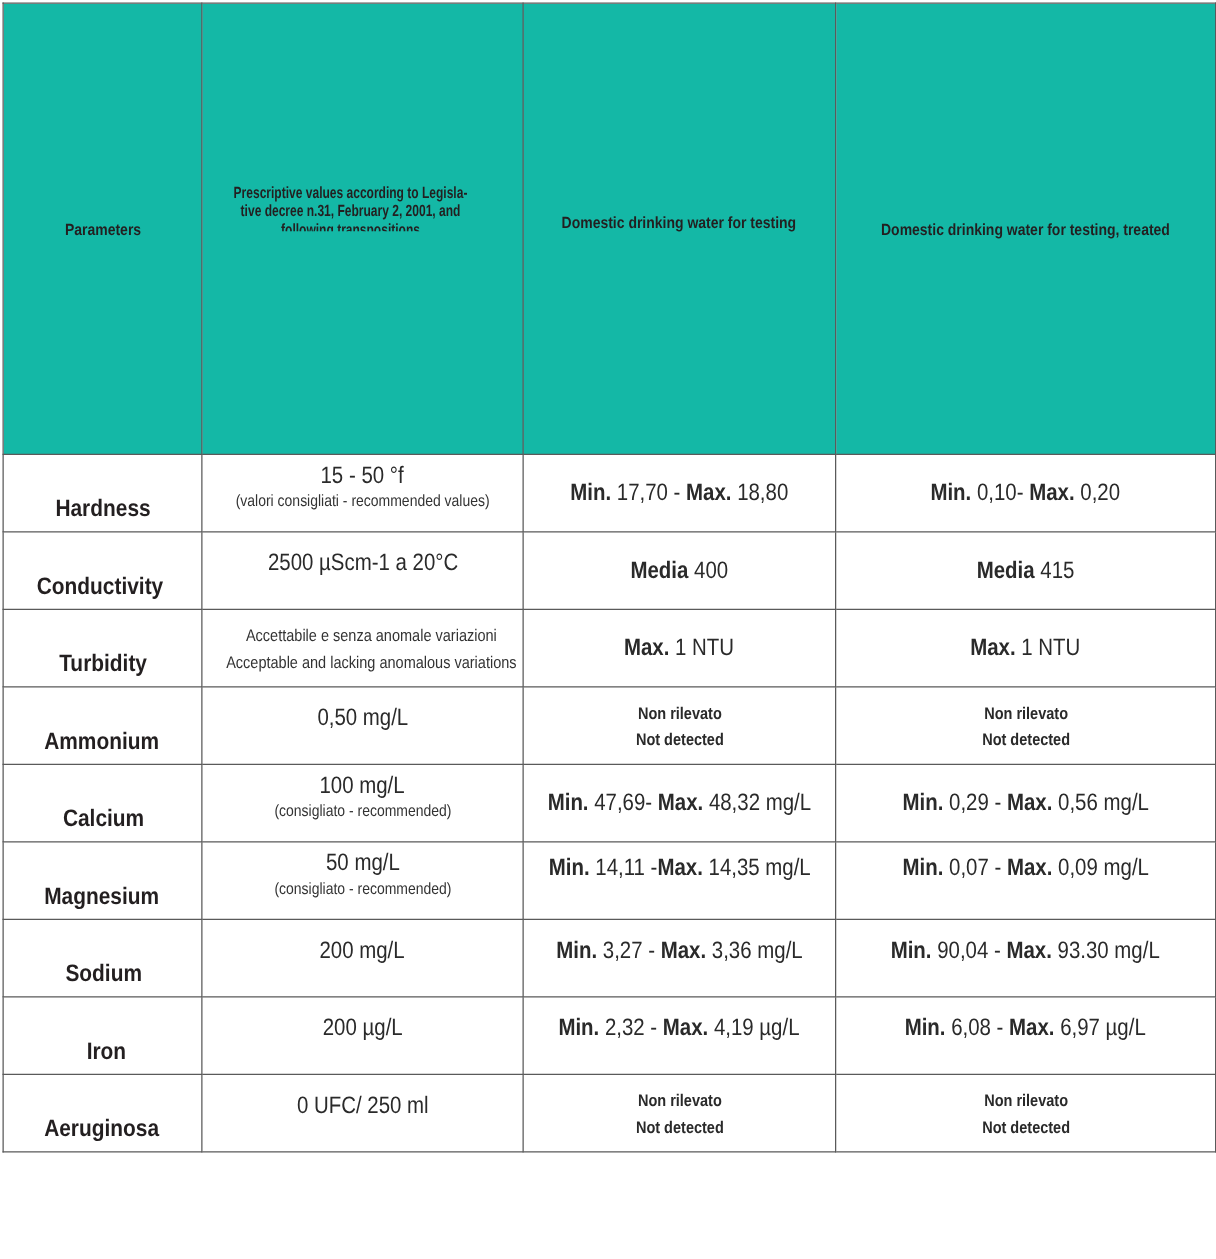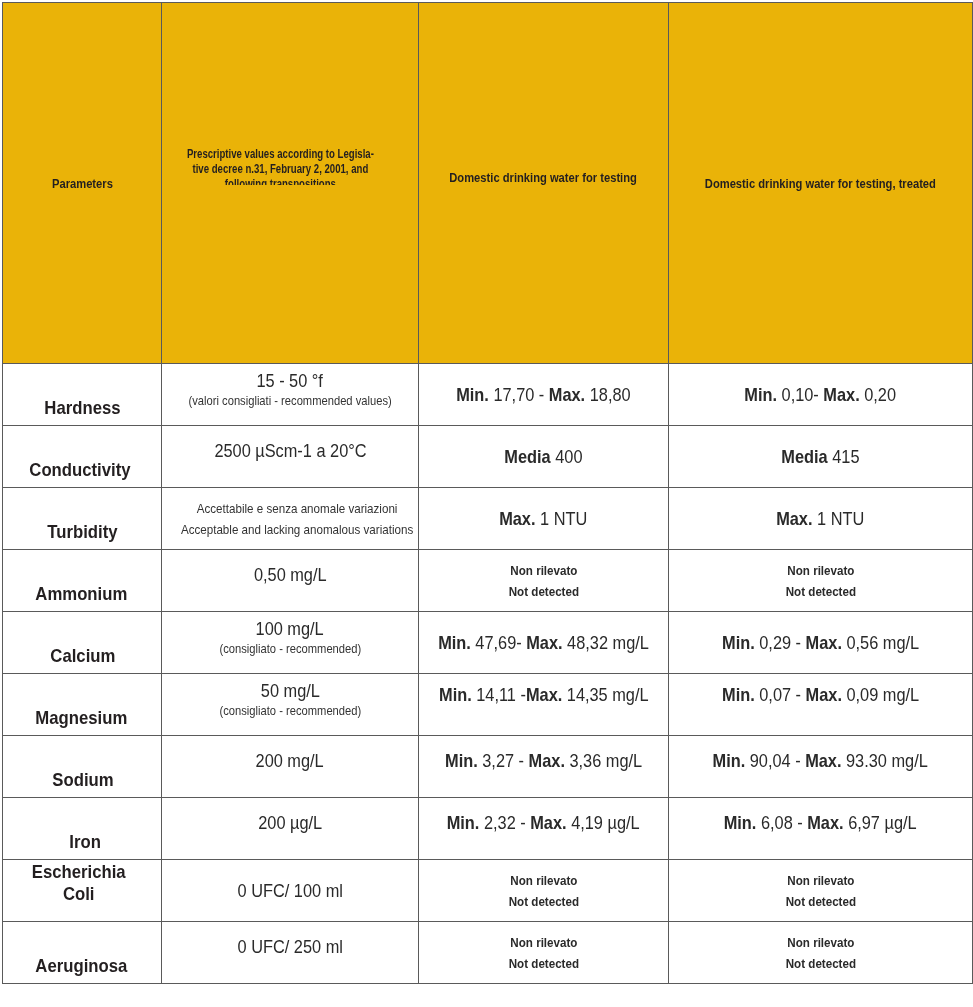--- a/index.html
+++ b/index.html
@@ -5,21 +5,21 @@
   html, body { margin: 0; padding: 0; background: #ffffff; }
   body { width: 973px; height: 1007px; overflow: hidden; position: relative;
          font-family: "Liberation Sans", "DejaVu Sans", sans-serif; color: #231f20; }
   table.spec {
     position: absolute; left: 2px; top: 2px;
     width: 970px; border-collapse: collapse; table-layout: fixed;
   }
   table.spec td, table.spec th {
     border: 1.5px solid #5a5a5a; padding: 0; vertical-align: middle; text-align: center;
   }
-  table.spec tr.head th { background: #eab308; height: 360px; font-weight: bold; font-size: 13px;
+  table.spec tr.head th { background: #14b8a6; height: 360px; font-weight: bold; font-size: 13px;
      transform-origin: center; }
   .hdr-text { display: inline-block; transform: scaleX(0.86); letter-spacing: 0; line-height: 13px; }
   .hdr-presc { display: block; height: 39px; overflow: hidden; padding: 0 2px; margin-top: -36px; }
   .hdr-presc span { display:inline-block; transform: scaleX(0.86); transform-origin: center; width: 290px; margin-left: -20px; }
   .hdr-test { position: relative; top: -6px; }
   .hdr-treated { position: relative; top: 0px; }
   .hdr-param { position: relative; top: 0px; }
   table.spec tr.row td { height: 61px; background: #fff; }
   td.param { text-align: right; vertical-align: bottom !important; }
   td.param span { display: inline-block; font-weight: bold; font-size: 19px; transform: scaleX(0.88);
@@ -120,26 +120,20 @@
     <td><span class="mm shift-up"><b>Min.</b><span> 90,04 - </span><b>Max.</b><span> 93.30 mg/L</span></span></td>
   </tr>
 
   <tr class="row">
     <td class="param"><span>Iron</span></td>
     <td><span class="main-val shift-up">200 µg/L</span></td>
     <td><span class="mm shift-up"><b>Min.</b><span> 2,32 - </span><b>Max.</b><span> 4,19 µg/L</span></span></td>
     <td><span class="mm shift-up"><b>Min.</b><span> 6,08 - </span><b>Max.</b><span> 6,97 µg/L</span></span></td>
   </tr>
 
-  <tr class="row">
-    <td class="param top"><span>Escherichia Coli</span></td>
-    <td><span class="main-val">0 UFC/ 100 ml</span></td>
-    <td><span class="nd"><span>Non rilevato</span><br><span>Not detected</span></span></td>
-    <td><span class="nd"><span>Non rilevato</span><br><span>Not detected</span></span></td>
-  </tr>
 
   <tr class="row">
     <td class="param"><span>Aeruginosa</span></td>
     <td><span class="main-val shift-up">0 UFC/ 250 ml</span></td>
     <td><span class="nd"><span>Non rilevato</span><br><span>Not detected</span></span></td>
     <td><span class="nd"><span>Non rilevato</span><br><span>Not detected</span></span></td>
   </tr>
 </tbody>
   </table>
 

